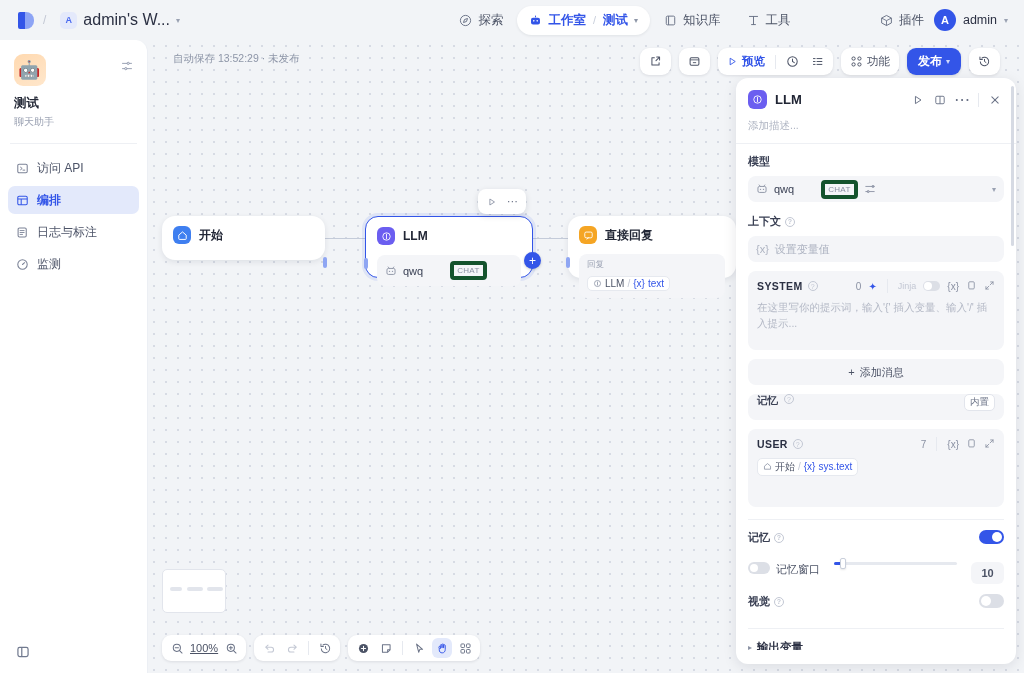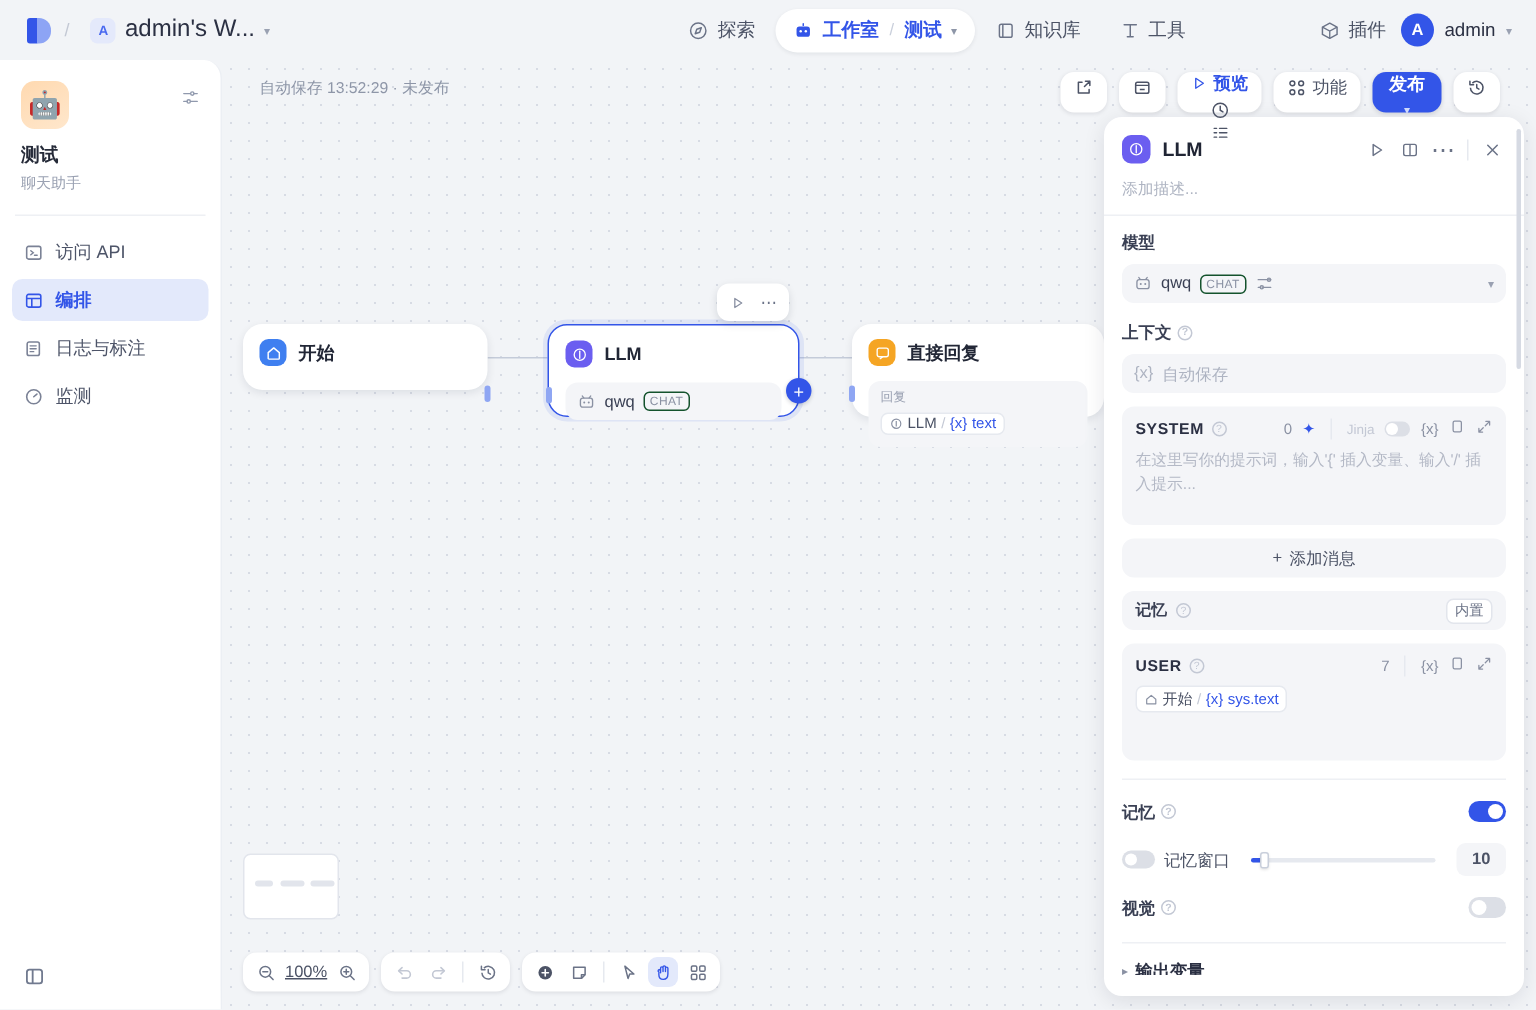--- a/index.html
+++ b/index.html
@@ -94,52 +94,52 @@
     background:#f2f4f7;
     background-image: radial-gradient(#d7dbe4 1px, transparent 1px);
     background-size: 12px 12px;
   }
   .autosave { position:absolute; top:12px; left:14px; font-size:10.5px; color:#8e96a8;margin-left:11px; }
 
   
   .ctools { position:absolute; top:8px; right:24px; display:flex; align-items:center; gap:8px; z-index:5;}
   .cgrp {
     background:#fff; border-radius:9px; box-shadow:0 1px 3px rgba(16,24,40,.10);
-    display:flex; align-items:center; height:27px; padding:0 4px; gap:2px;flex-direction:column;
+    display:flex; align-items:center; height:27px; padding:0 4px; gap:2px;
   }
   .cbtn {
     height:21px; min-width:21px; padding:0 5px; border-radius:6px;
     display:flex; align-items:center; justify-content:center; gap:4px;
     font-size:11.5px; color:#4c5366; cursor:pointer; border:none; background:transparent;
     font-family:inherit;
   }
   .cbtn.blue { color:#3355e8; font-weight:600;}
   .vsep { width:1px; height:14px; background:#e6e9ef; margin:0 3px;}
   .publish {
     background:#3355e8; color:#fff; height:27px; border-radius:9px;
     display:flex;align-items:center;gap:4px;padding:0 11px;font-size:12px;font-weight:600;
-    cursor:pointer; box-shadow:0 1px 3px rgba(16,24,40,.14);flex-direction:column;
+    cursor:pointer; box-shadow:0 1px 3px rgba(16,24,40,.14);
   }
 
   
   .node { position:absolute; background:#fff; border-radius:13px; box-shadow:0 2px 6px rgba(16,24,40,.09); }
   .node-title { display:flex; align-items:center; gap:8px; padding:10px 12px 10px 11px; }
   .node-ico { width:18px;height:18px;border-radius:6px;display:flex;align-items:center;justify-content:center;}
   .node-ico.start { background:#3f7ff0; }
   .node-ico.llm { background:#6b5ef0; }
   .node-ico.ans { background:#f5a524; }
   .node-name { font-size:12px; font-weight:600; color:#222736; }
   .node-box {
     margin:0 11px 11px 11px; background:#f4f5f8; border-radius:8px;
     padding:6px 8px; display:flex; align-items:center; gap:6px;
   }
   .model-name { font-size:11px; color:#3a4054; }
   .chat-badge {
-    font-size:8px; color:#8a91a3; border:1px solid #14532d; border-radius:4px;
-    padding:1px 3px; letter-spacing:.3px;
+    font-size:8px; color:#8a91a3; border:4px solid #14532d; border-radius:4px;
+    padding:1px 3px; letter-spacing:.3px;margin-left:21px;
   }
   .node-selected { border:1.5px solid #3355e8; box-shadow:0 0 0 3px rgba(51,85,232,.10); }
   .port { position:absolute; width:4px; height:11px; border-radius:2px; background:#8fa6f3; top:41px; }
   .port-l { left:-2px; } .port-r { right:-2px; }
   .plus-port {
     position:absolute; right:-9px; top:35px; width:17px;height:17px;border-radius:50%;
     background:#3355e8;color:#fff;font-size:12px;display:flex;align-items:center;justify-content:center;
     cursor:pointer; box-shadow:0 1px 3px rgba(16,24,40,.2);
   }
   .node-hover-tools {
@@ -204,21 +204,21 @@
   .mini-toggle { width:17px;height:10px;border-radius:5px;background:#dcdfe6;position:relative;}
   .mini-toggle::after{content:"";position:absolute;left:1px;top:1px;width:8px;height:8px;border-radius:50%;background:#fff;}
   .blk-ph { font-size:10.5px; color:#b4b9c6; margin-top:7px; line-height:1.5; height:42px;}
   .blk-content { margin-top:6px; height:42px;}
   .addmsg {
     margin-top:9px; background:#f4f5f8; border-radius:8px; height:26px;
     display:flex;align-items:center;justify-content:center;gap:5px;
     font-size:11px;color:#4c5366; cursor:pointer;
   }
   .row {
-    margin-top:10px; display:flex; align-items:center; gap:6px; min-height:22px;
+    margin-top:10px; display:flex; align-items:flex-start; gap:6px; min-height:22px;
   }
   .row.boxed { background:#f4f5f8; border-radius:8px; height:26px; padding:0 9px; margin-top:9px;}
   .pill { margin-left:auto; font-size:9.5px; color:#6b7387; border:1px solid #e2e5ec; background:#fff; border-radius:5px; padding:1px 5px;}
   .toggle { margin-left:auto; width:25px;height:14px;border-radius:7px;background:#dcdfe6;position:relative;cursor:pointer;}
   .toggle::after{content:"";position:absolute;left:2px;top:2px;width:10px;height:10px;border-radius:50%;background:#fff;transition:.1s;}
   .toggle.on { background:#3355e8; }
   .toggle.on::after{ left:13px;}
   .toggle.sm { width:22px;height:12px;margin-left:0;}
   .toggle.sm::after{width:8px;height:8px;}
   .sub-lbl { font-size:11px; color:#4c5366;}
@@ -629,21 +629,21 @@
           </svg>
         <span class="caret" style="margin-left:auto">▾</span>
       </div>
 
       <div class="lbl" style="margin-top:12px">
         <span>上下文</span>
         <span class="qmark">?</span>
       </div>
       <div class="field ph">
         <span style="color:#aeb4c2">{x}</span>
-        <span>自动保存</span>
+        <span>设置变量值</span>
       </div>
 
       <div class="blk">
         <div class="blk-head">
           <span class="blk-role">SYSTEM</span>
           <span class="qmark">?</span>
           <span class="blk-right">
             <span>0</span>
             <span style="color:#3355e8">✦</span>
             <span class="vsep"></span>

